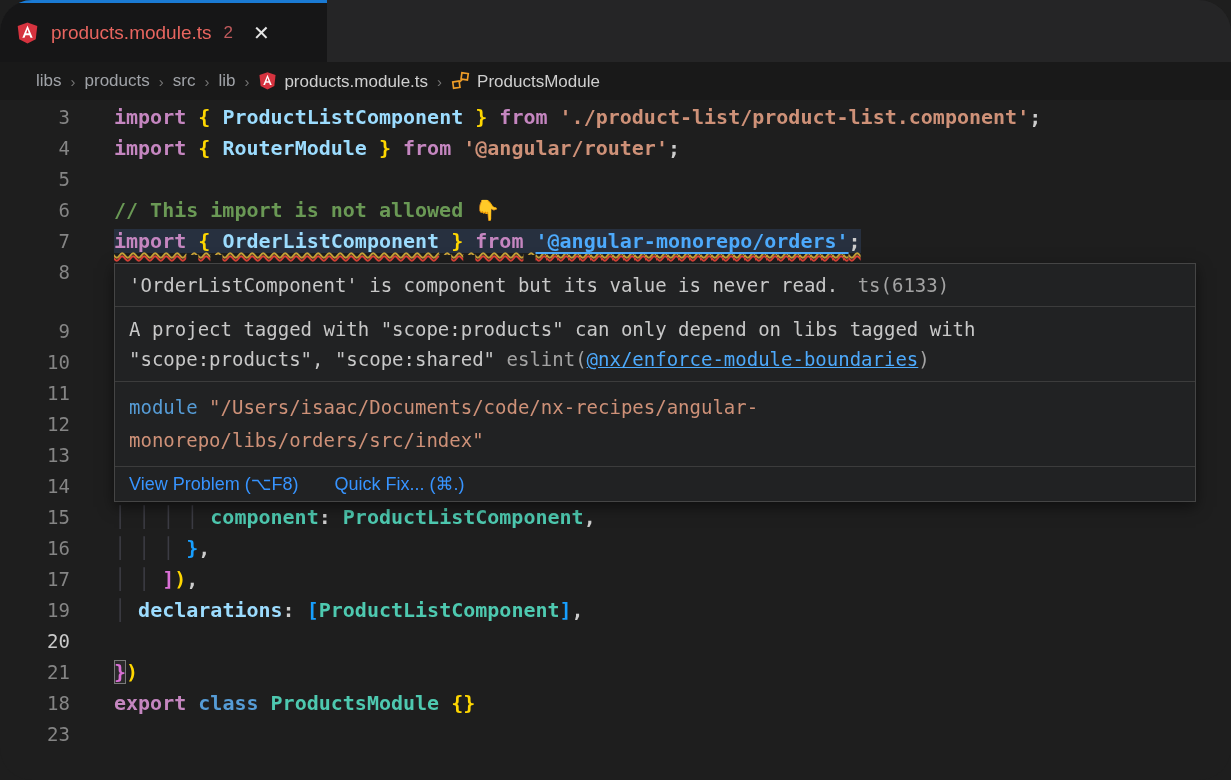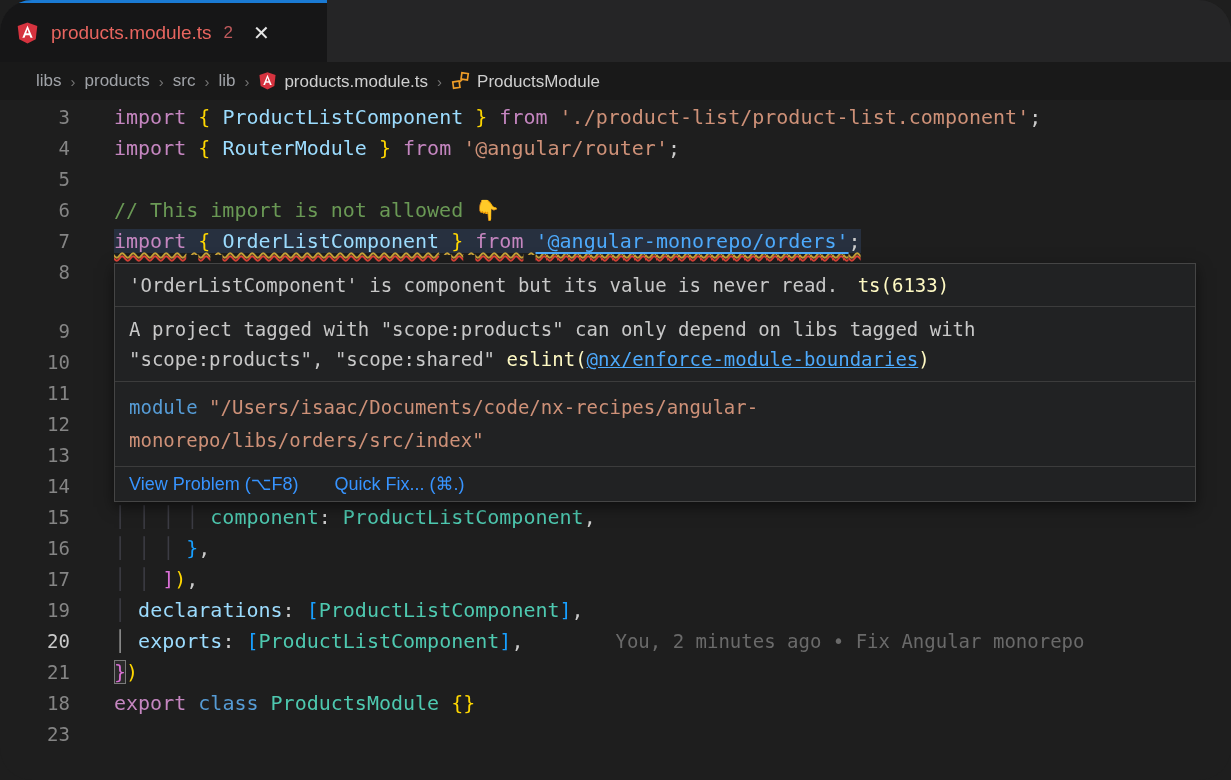--- a/index.html
+++ b/index.html
@@ -28,21 +28,21 @@
   .crumb { cursor:pointer; white-space:nowrap; }
   .crumb.hl { color:#cfcfcf; }
   .crumb-sep { color:#767676; font-size:15px; }
   .crumb-ico { display:inline-flex; vertical-align:-3px; margin-right:7px; }
   
   .editor { position:relative; height:680px; padding-top:2px; overflow:hidden; }
   .row { height:31px; line-height:31px; font-size:20px; white-space:pre; display:flex; }
   .spacer { height:28px; }
   .gut { display:inline-block; width:70px; flex:0 0 70px; text-align:right; color:#858585; font-size:19px; }
   .gut.act { color:#c9c9c9; }
-  .code { margin-left:44px; white-space:pre; }
+  .code { margin-left:44px; white-space:pre;font-weight:bold; }
   
   .kw  { color:#C586C0; }
   .kwb { color:#569CD6; }
   .id  { color:#9CDCFE; }
   .cls { color:#4EC9B0; }
   .str { color:#CE9178; }
   .cmt { color:#6A9955; }
   .pun { color:#cccccc; }
   .b1  { color:#FFD700; }
   .b2  { color:#DA70D6; }
@@ -70,21 +70,21 @@
     font-size:19px; color:#c8c8c8;
   }
   .p-s1 { padding:10px 14px; }
   .p-s2 { padding:7px 14px; line-height:30px; border-top:1px solid #3c3c3c; }
   .p-s3 { padding:9px 14px; line-height:33px; border-top:1px solid #3c3c3c; }
   .p-s4 {
     padding:6px 14px; border-top:1px solid #3c3c3c;
     font-family:"Liberation Sans",sans-serif; font-size:18px;
     display:flex; gap:36px;
   }
-  .dim { color:#fef9c3; }
+  .dim { color:#a3a3a3; }
   .p-code { margin-left:8px; }
   .plink { color:#4daafc; text-decoration:underline; cursor:pointer; }
   .p-action { color:#3794ff; cursor:pointer; }
 </style>
 </head>
 <body>
 
 <div class="window">
 
   <div class="tabbar">
@@ -138,21 +138,21 @@
         <div class="row"><span class="gut">9</span><span class="code"></span></div>
         <div class="row"><span class="gut">10</span><span class="code"></span></div>
         <div class="row"><span class="gut">11</span><span class="code"></span></div>
         <div class="row"><span class="gut">12</span><span class="code"></span></div>
         <div class="row"><span class="gut">13</span><span class="code"></span></div>
         <div class="row"><span class="gut">14</span><span class="code"></span></div>
         <div class="row"><span class="gut">15</span><span class="code"><span class="g">│ │ │ │ </span><span class="cls">component</span><span class="pun">: </span><span class="cls">ProductListComponent</span><span class="pun">,</span></span></div>
         <div class="row"><span class="gut">16</span><span class="code"><span class="g">│ │ │ </span><span class="b3">}</span><span class="pun">,</span></span></div>
         <div class="row"><span class="gut">17</span><span class="code"><span class="g">│ │ </span><span class="b2">]</span><span class="b1">)</span><span class="pun">,</span></span></div>
         <div class="row"><span class="gut">19</span><span class="code"><span class="g">│ </span><span class="id">declarations</span><span class="pun">: </span><span class="b3">[</span><span class="cls">ProductListComponent</span><span class="b3">]</span><span class="pun">,</span></span></div>
-        <div class="row"><span class="gut act">20</span><span class="code"><span class="gb">│ </span><span class="id">exports</span><span class="pun">: </span><span class="b3">[</span><span class="cls">ProductListComponent</span><span class="b3">]</span><span class="pun">,</span><span class="blame">You, 2 minutes ago • Fix Angular monorepo</span></span></div>
+        <div class="row"><span class="gut act">20</span></div>
         <div class="row"><span class="gut">21</span><span class="code"><span class="b2 boxed">}</span><span class="b1">)</span></span></div>
         <div class="row"><span class="gut">18</span><span class="code"><span class="kw">export</span><span class="pun"> </span><span class="kwb">class</span><span class="pun"> </span><span class="cls">ProductsModule</span><span class="pun"> </span><span class="b1">{}</span></span></div>
         <div class="row"><span class="gut">23</span><span class="code"></span></div>
       </div>
 
     <div class="popup">
       <div class="p-s1">
         <span>'OrderListComponent' is component but its value is never read.</span>
         <span class="dim p-code">ts(6133)</span>
       </div>

